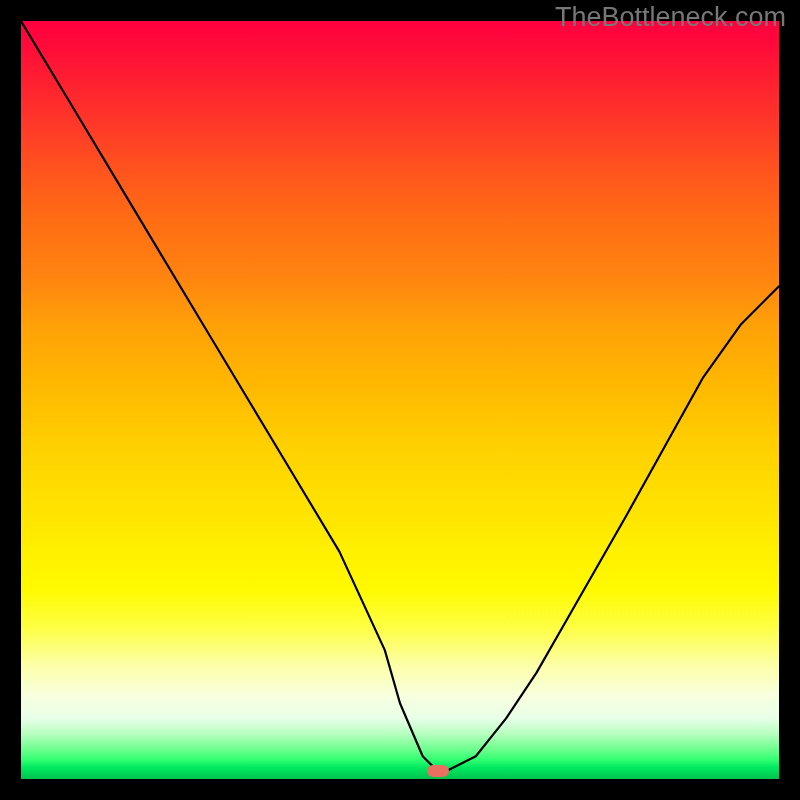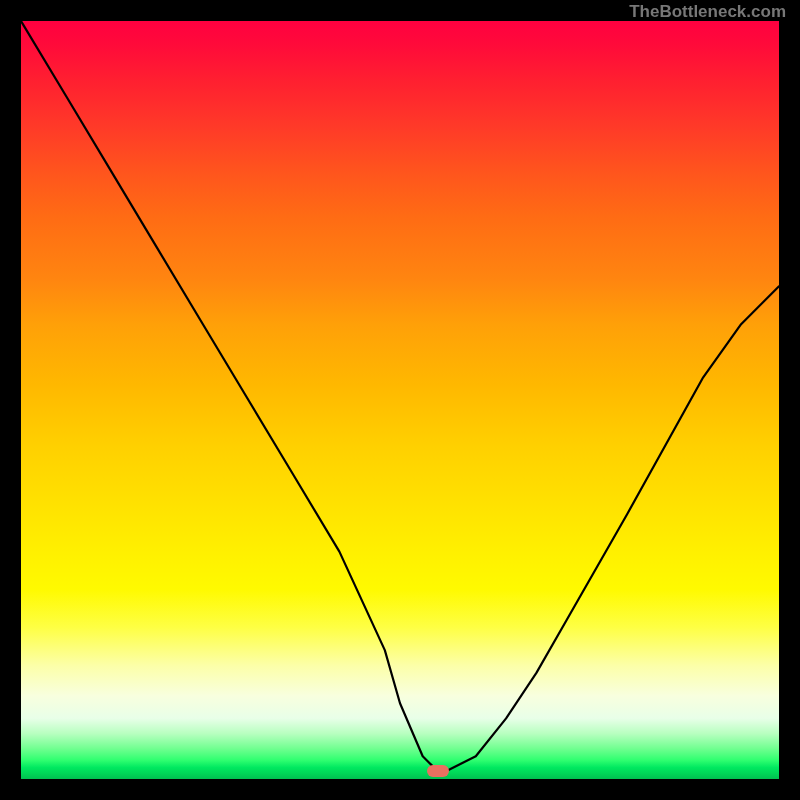--- a/index.html
+++ b/index.html
@@ -56,22 +56,22 @@
       #00e860 98.5%,
       #00d858 99.2%,
       #00c050 100%
     );
   }
   .watermark {
     position: absolute;
     right: 14px;
     top: 2px;
     color: #777;
-    font-size: 17px;
-    font-weight: 700;
+    font-size: 27px;
+    font-weight: 400;
     letter-spacing: 0;
     z-index: 10;
   }
   .curve-svg {
     position: absolute;
     left: 0;
     top: 0;
     width: 100%;
     height: 100%;
     z-index: 5;

